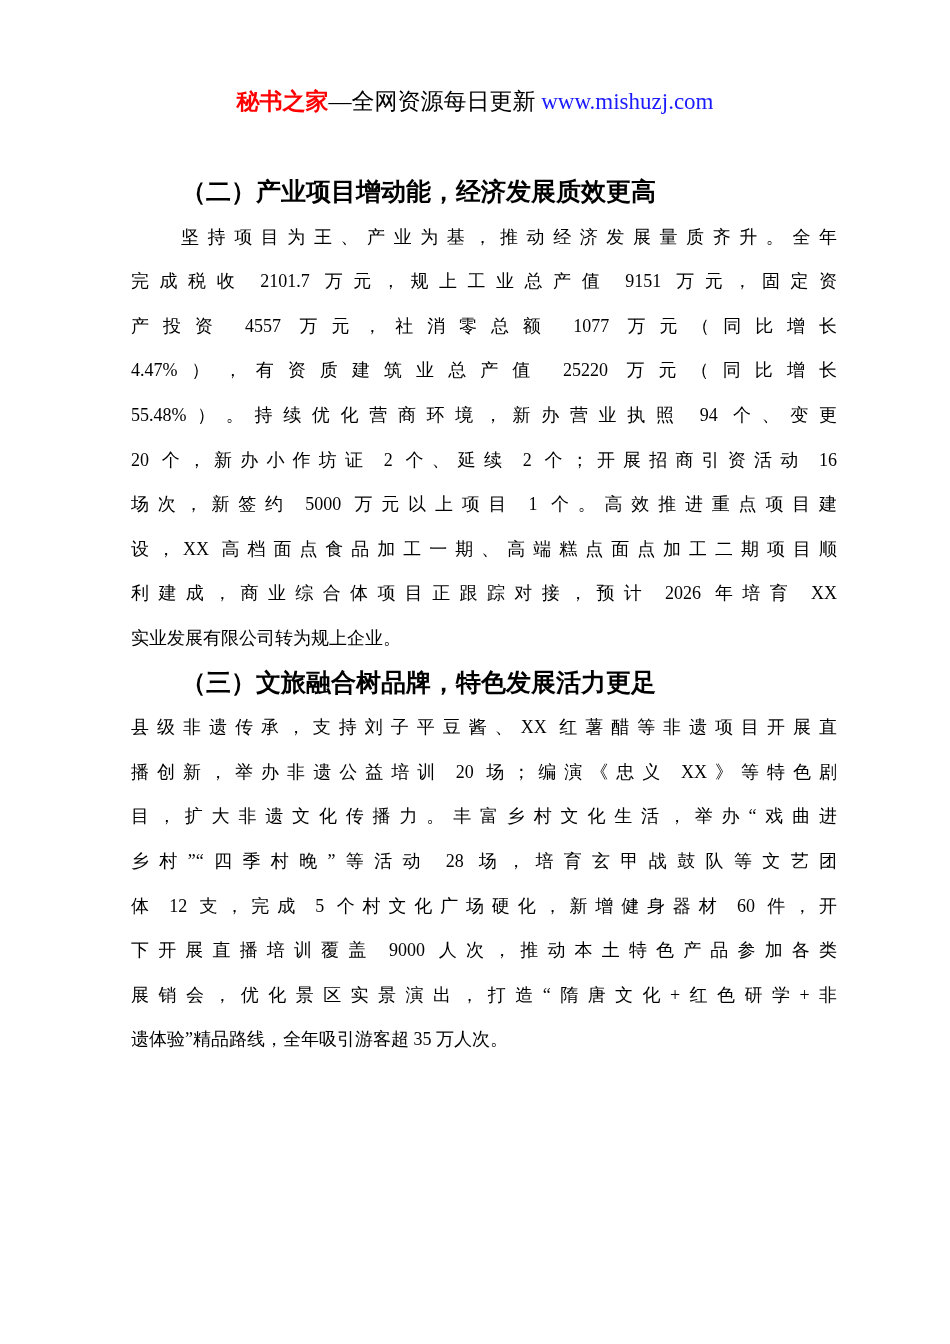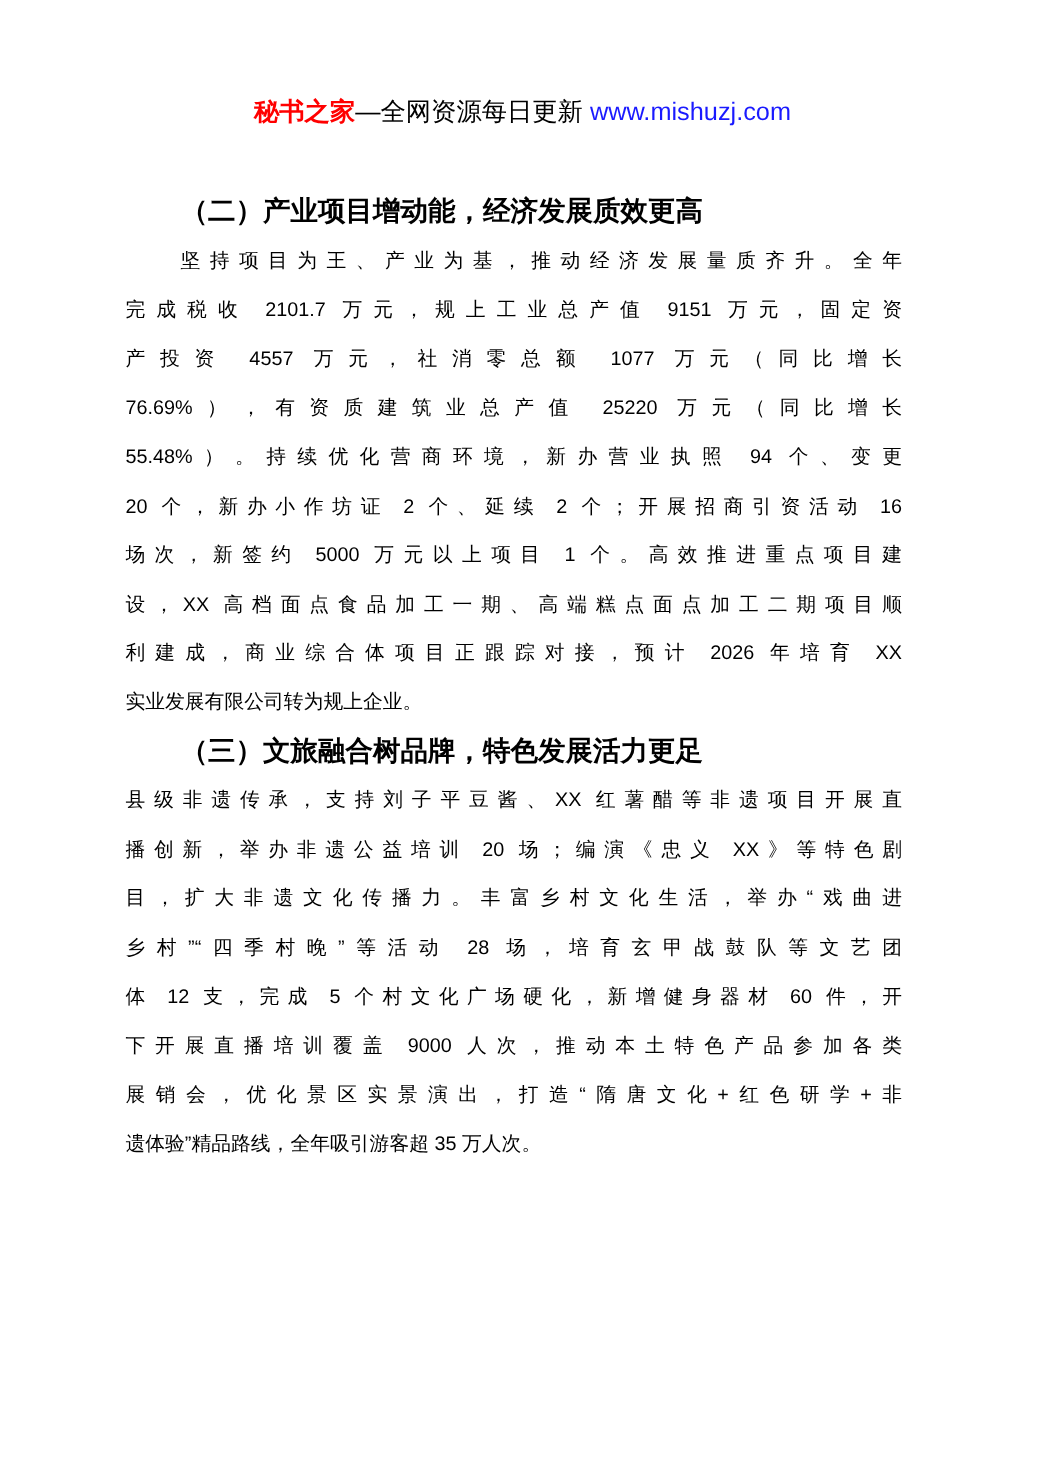--- a/index.html
+++ b/index.html
@@ -2,39 +2,39 @@
 <html><head>
 <meta charset="utf-8">
 <style>
   html, body { margin: 0; padding: 0; background: #ffffff; }
   .page {
     position: relative;
     width: 852px;
     height: 1344px;
     background: #ffffff;
     overflow: hidden;
-    font-family: Liberation Sans, sans-serif;
+    font-family: Liberation Serif, serif;
     color: #000000;
     border-radius: 25px;
   }
   .header {
     position: absolute;
     top: 86px;
     left: 0;
     width: 950px;
     text-align: center;
     font-size: 23px;
     line-height: 31px;
     white-space: nowrap;
   }
   .site-name { font-weight: bold; }
   .content {
     position: absolute;
     top: 170px;
-    left: 114px;
+    left: 131px;
     width: 706px;
   }
   .heading {
     font-size: 25px;
     font-weight: bold;
     line-height: 44.6px;
     height: 44.6px;
     text-indent: 50px;
     white-space: nowrap;
   }
@@ -54,21 +54,21 @@
 
 <div class="page">
   <div class="header">
     <span class="site-name" style="color: rgb(255, 0, 0);">秘书之家</span><span style="color: rgb(0, 0, 0);">—全网资源每日更新 </span><span style="color: rgb(26, 26, 255);">www.mishuzj.com</span>
   </div>
   <div class="content" style="color: rgb(0, 0, 0);">
       <div class="heading">（二）产业项目增动能，经济发展质效更高</div>
       <div class="line first">坚持项目为王、产业为基，推动经济发展量质齐升。全年</div>
       <div class="line">完成税收 2101.7 万元，规上工业总产值 9151 万元，固定资</div>
       <div class="line">产投资 4557 万元，社消零总额 1077 万元（同比增长</div>
-      <div class="line">76.69%），有资质建筑业总产值 25220 万元（同比增长</div>
+      <div class="line">4.47%），有资质建筑业总产值 25220 万元（同比增长</div>
       <div class="line">55.48%）。持续优化营商环境，新办营业执照 94 个、变更</div>
       <div class="line">20 个，新办小作坊证 2 个、延续 2 个；开展招商引资活动 16</div>
       <div class="line">场次，新签约 5000 万元以上项目 1 个。高效推进重点项目建</div>
       <div class="line">设，XX 高档面点食品加工一期、高端糕点面点加工二期项目顺</div>
       <div class="line">利建成，商业综合体项目正跟踪对接，预计 2026 年培育 XX</div>
       <div class="line last">实业发展有限公司转为规上企业。</div>
       <div class="heading">（三）文旅融合树品牌，特色发展活力更足</div>
       <div class="line">县级非遗传承，支持刘子平豆酱、XX 红薯醋等非遗项目开展直</div>
       <div class="line">播创新，举办非遗公益培训 20 场；编演《忠义 XX》等特色剧</div>
       <div class="line">目，扩大非遗文化传播力。丰富乡村文化生活，举办“戏曲进</div>

